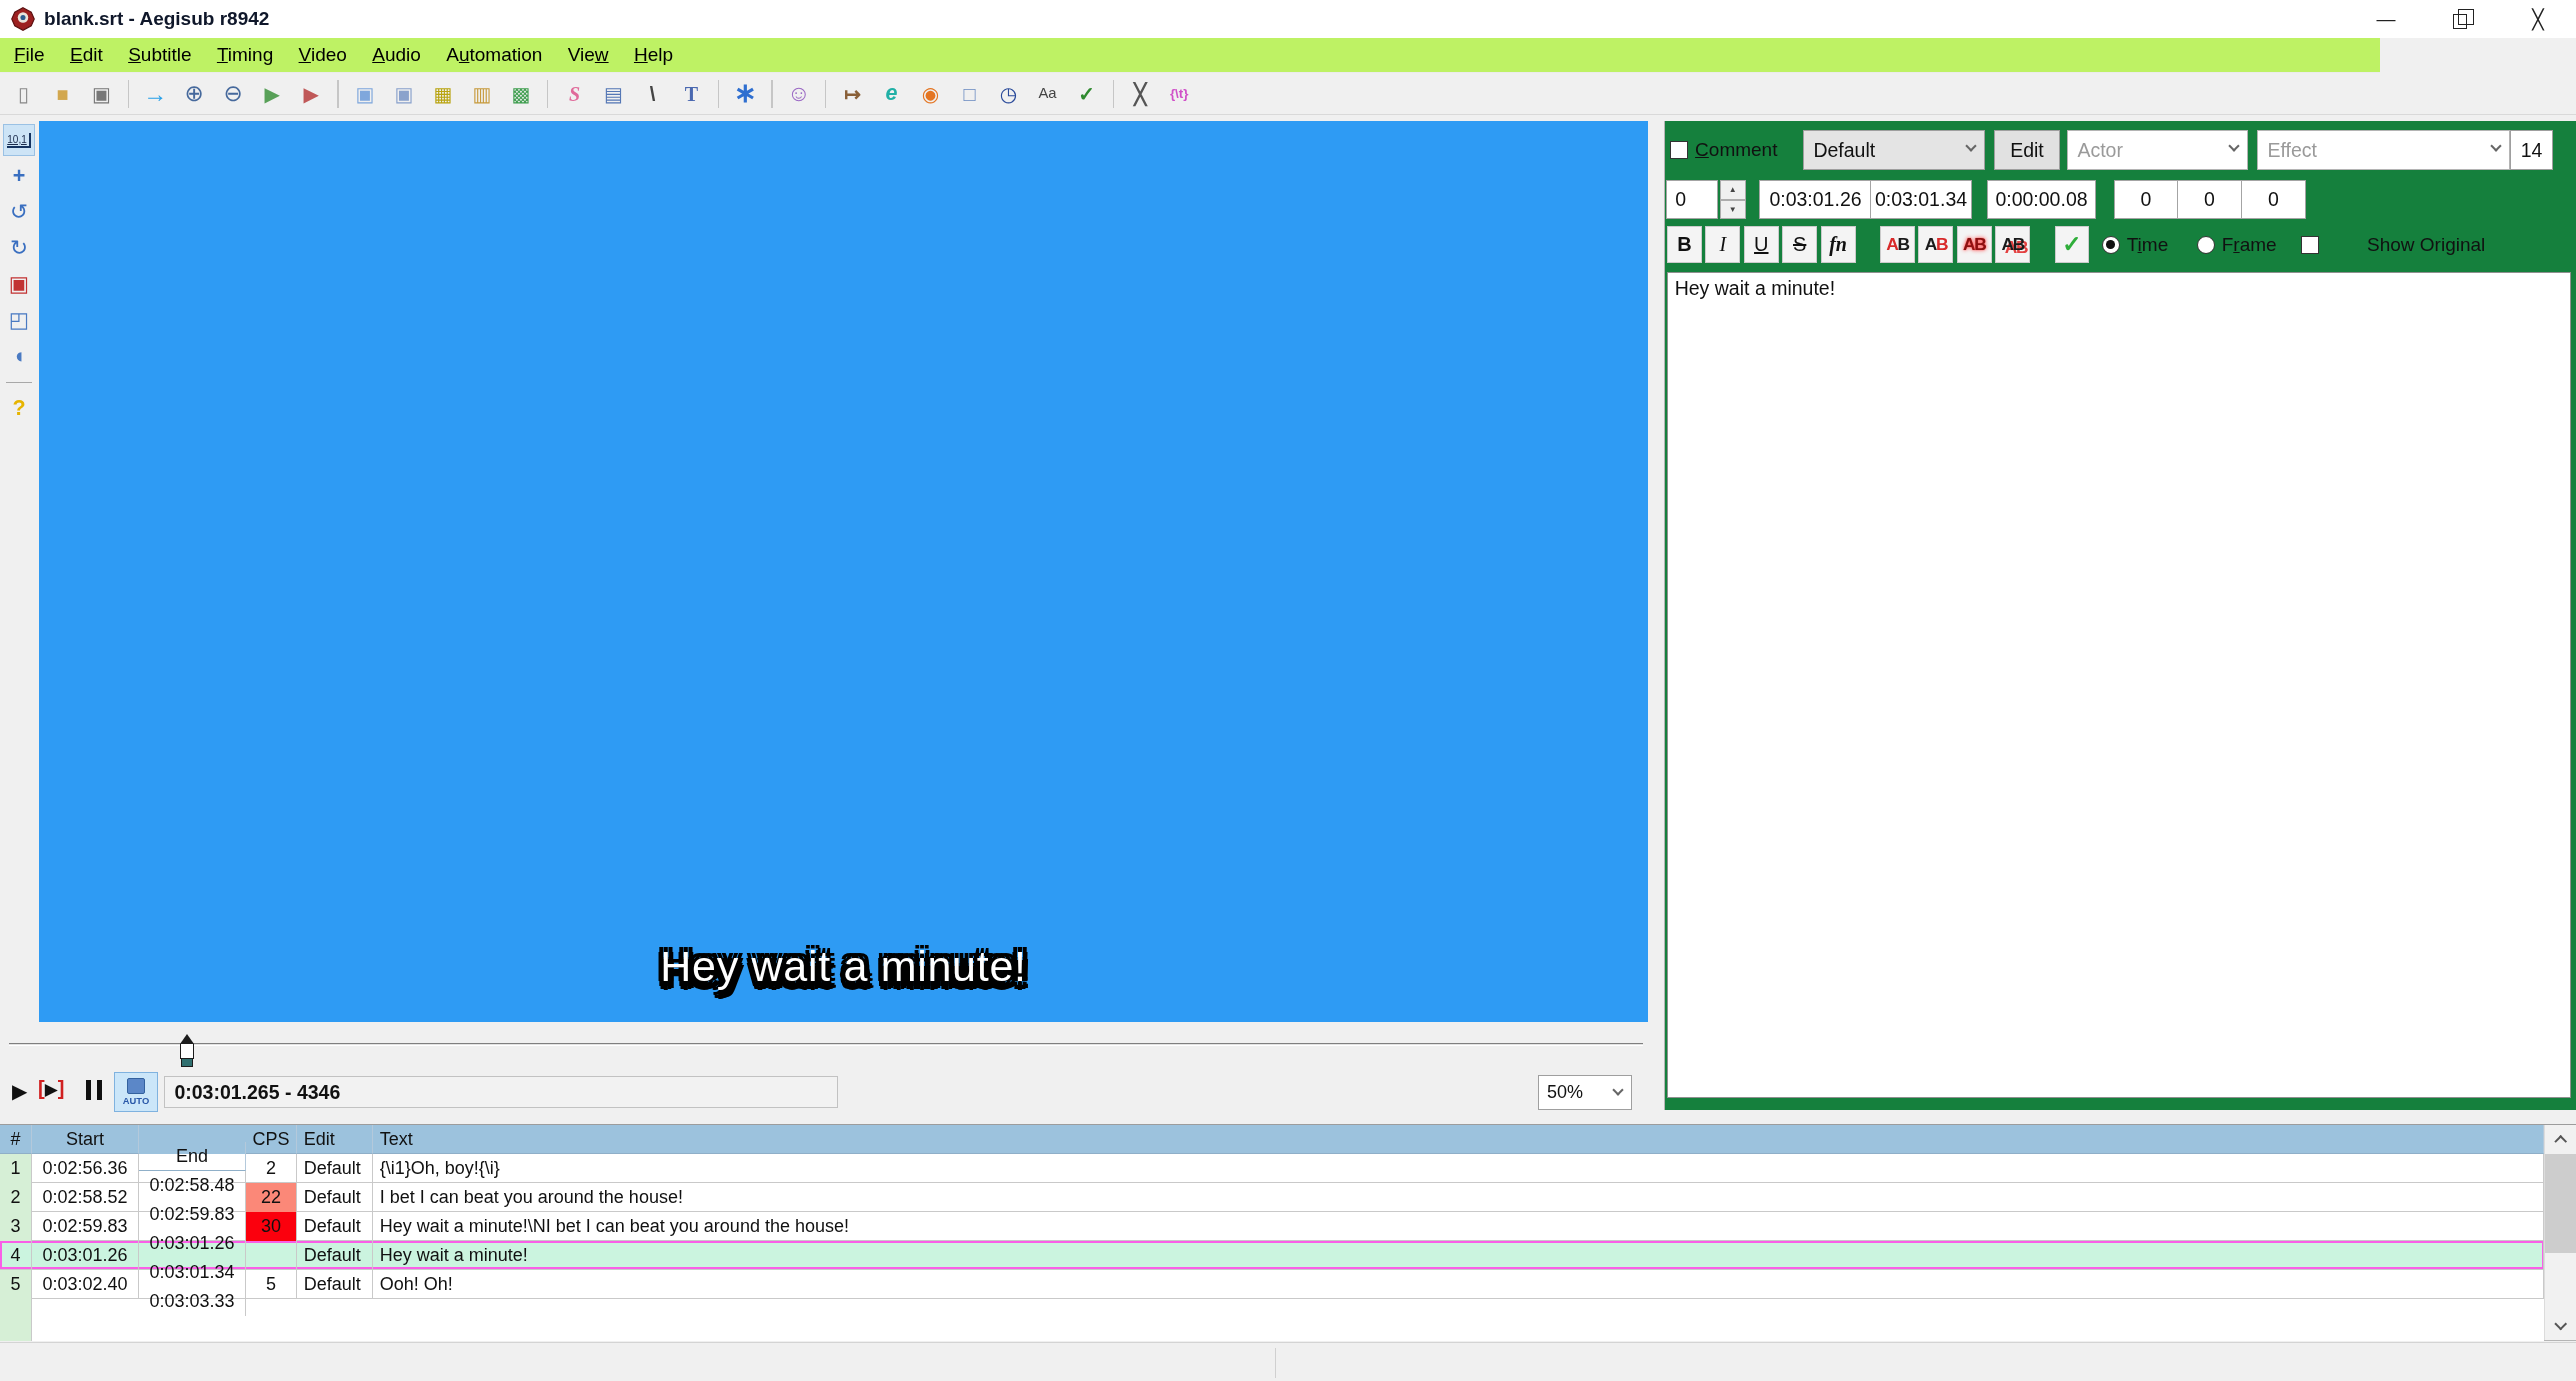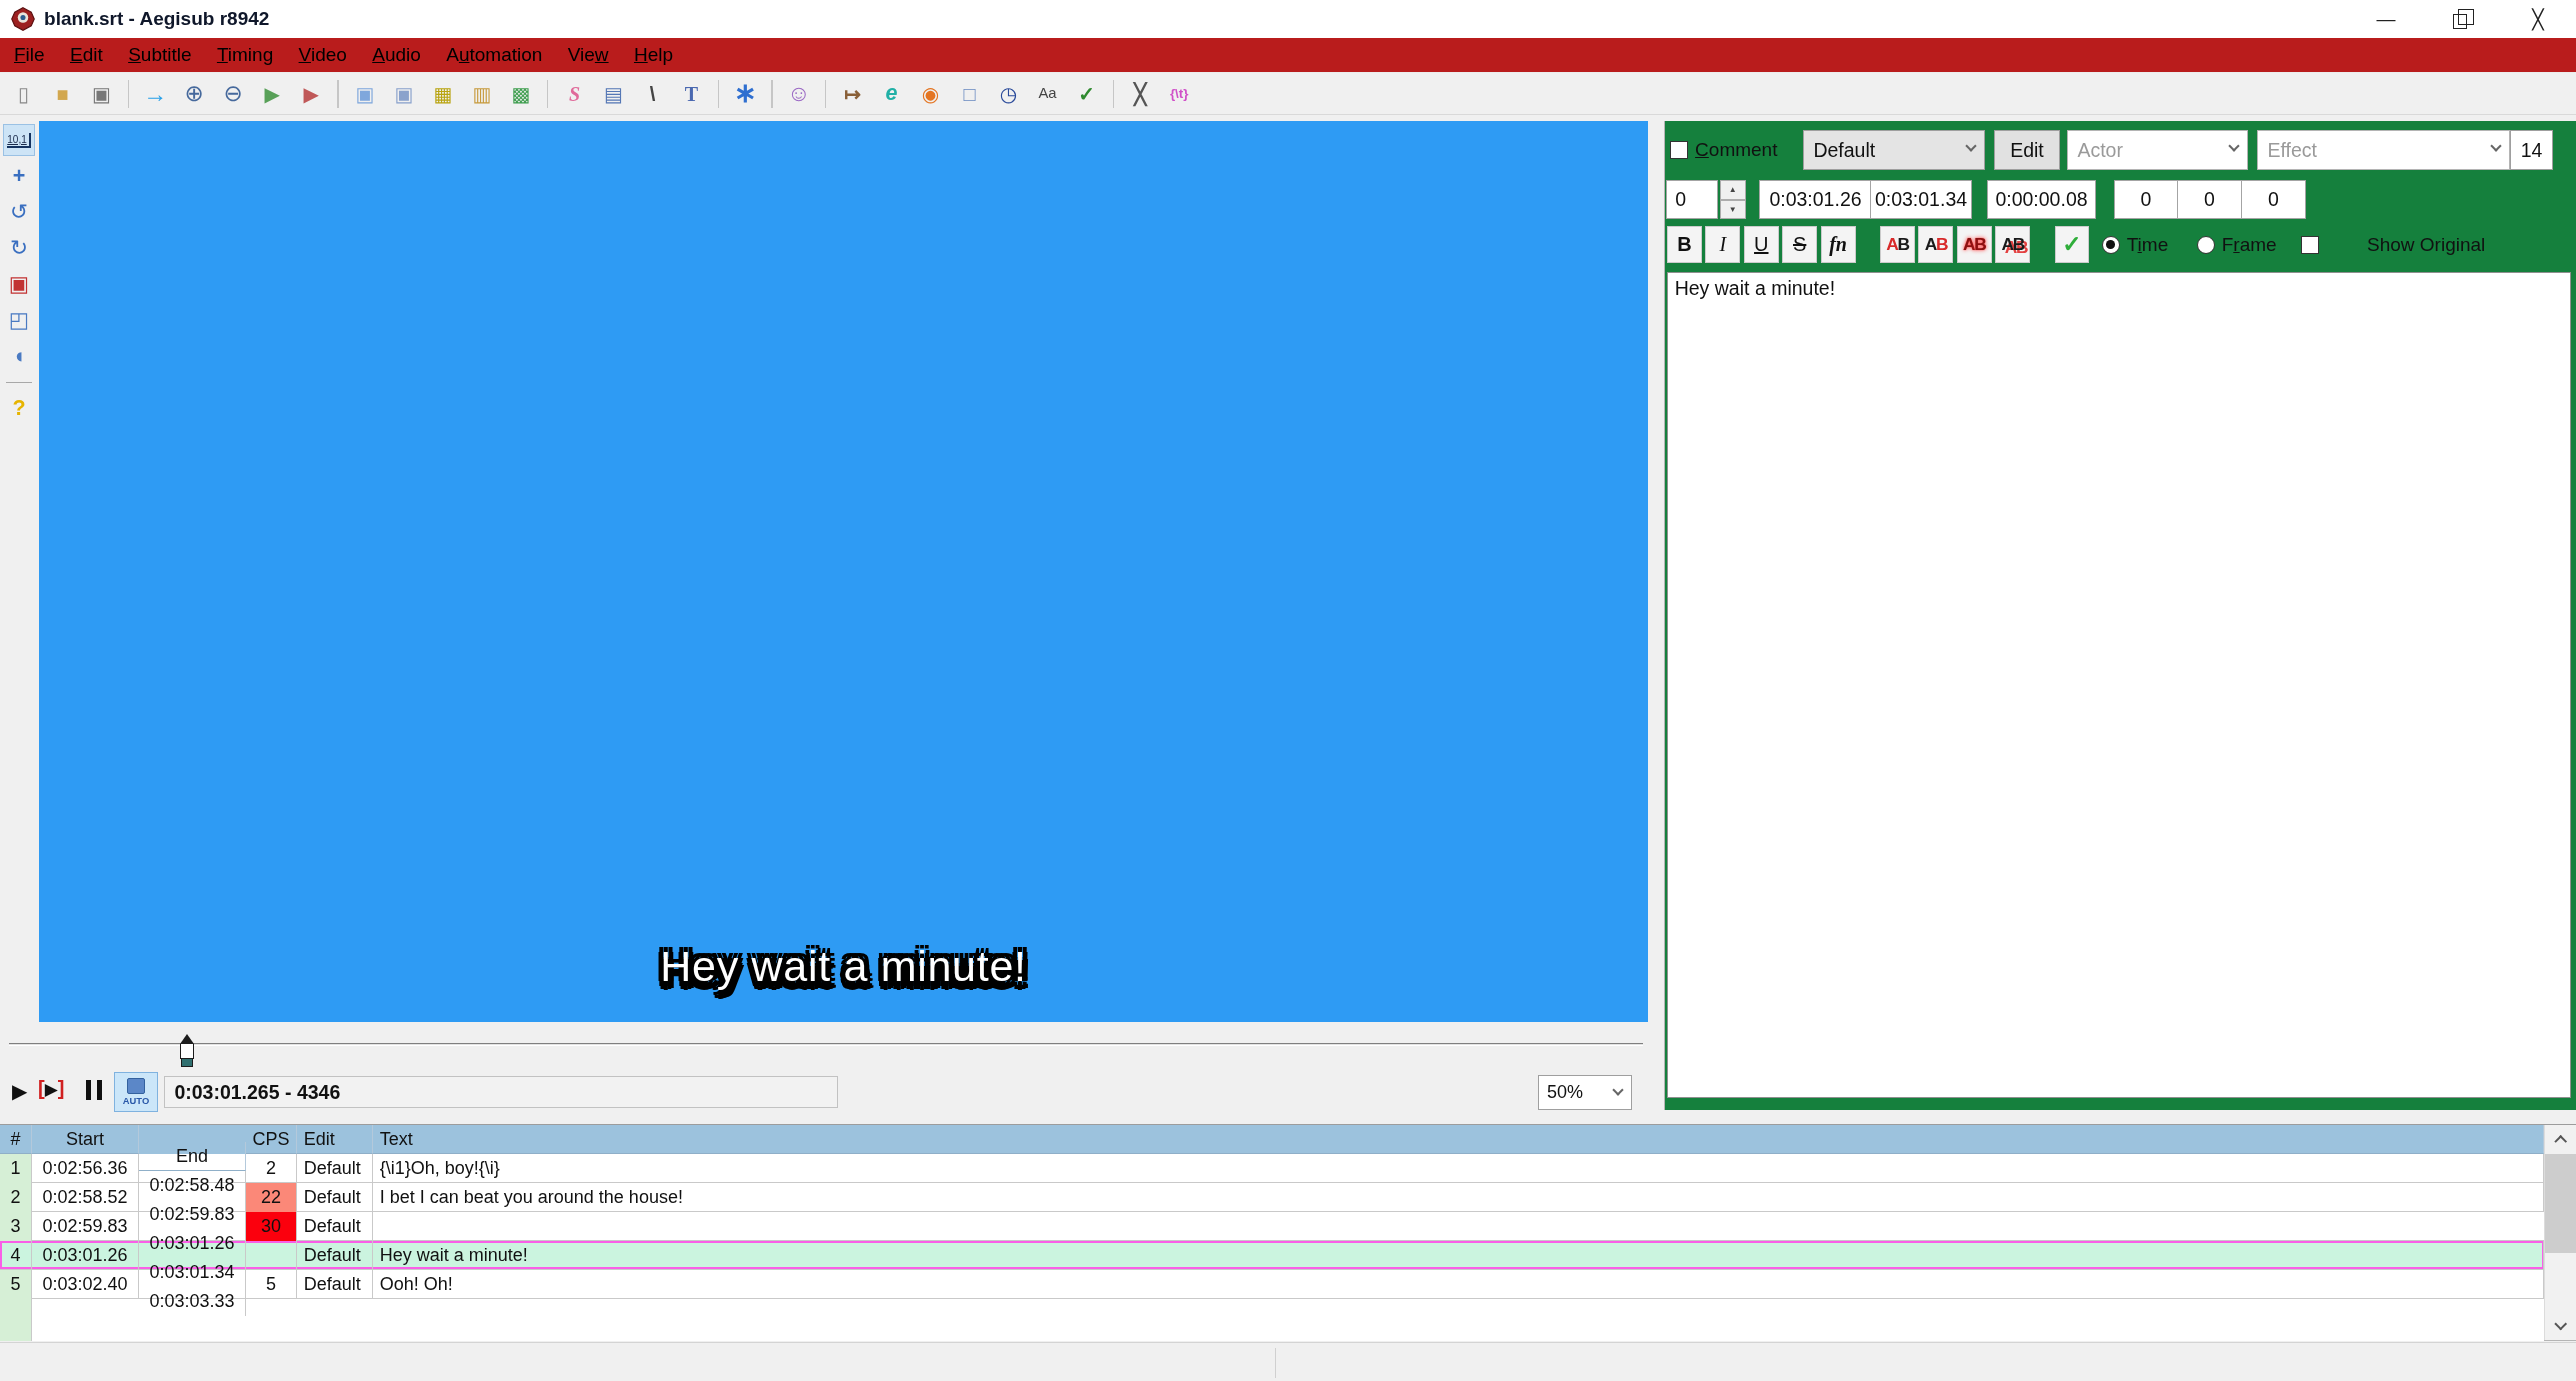--- a/index.html
+++ b/index.html
@@ -11,21 +11,21 @@
   
   .titlebar { position:absolute; left:0; top:0; width:2576px; height:38px; background:#fff; display:flex; align-items:center; }
   .app-icon { margin-left:10.7px; width:24px; height:24px; flex:0 0 auto; }
   .title-text { margin-left:9.4px; font-size:19px; color:#0f172a;font-weight:bold; }
   .win-controls { position:absolute; right:0; top:0; height:38px; display:flex; }
   .win-btn { width:76px; height:38px; display:flex; align-items:center; justify-content:center; }
   .win-glyph { font-size:19px; color:#222; }
   .restore-ico { position:relative; width:14.8px; height:14.8px; border:1.3px solid #222; background:#fff; margin-top:5.4px; margin-right:4px; z-index:0; }
   .restore-ico::before { content:''; position:absolute; top:-6.7px; left:4px; width:14.8px; height:14.8px; border:1.3px solid #222; z-index:-1; }
   
-  .menubar { position:absolute; left:0; top:38px; width:2576px; height:35px; background:#b91c1c; border-bottom:0.7px solid #ececec; display:flex; padding-left:1.3px; }
+  .menubar { position:absolute; left:0; top:38px; width:2380px; height:35px; background:#bef264; border-bottom:0.7px solid #ececec; display:flex; padding-left:1.3px; }
   .menu-item { padding:0 12.7px; line-height:34px; font-size:19px; color:#000; }
   .menu-item u { text-decoration:underline; }
   
   .toolbar { position:absolute; left:0; top:73px; width:2576px; height:42px; background:#f0f0f0; border-bottom:0.7px solid #d9d9d9; display:flex; align-items:center; padding-left:4px; }
   .tb-btn { width:31px; height:31px; margin:0 4px; display:flex; align-items:center; justify-content:center; }
   .tb-glyph { font-size:20px; line-height:1; }
   .tb-sep { width:1.3px; height:28px; background:#c6c6c6; margin:0 6.7px; }
   .serif { font-family:"Liberation Serif", serif; }
   .italic { font-style:italic; }
   .bold { font-weight:bold; }
@@ -443,20 +443,21 @@
             <div class="gcell c3" style="background: rgb(251, 136, 120);">22</div>
             <div class="gcell c4 left">Default</div>
             <div class="gcell c5 left">I bet I can beat you around the house!</div>
           </div>
           <div class="grow">
             <div class="gcell c0 numcell">3</div>
             <div class="gcell c1">0:02:59.83</div>
             <div class="gcell c2">0:03:01.26</div>
             <div class="gcell c3" style="background: rgb(251, 0, 13);">30</div>
             <div class="gcell c4 left">Default</div>
+            <div class="gcell c5 left">Hey wait a minute!\NI bet I can beat you around the house!</div>
           </div>
           <div class="grow sel">
             <div class="gcell c0 numcell">4</div>
             <div class="gcell c1">0:03:01.26</div>
             <div class="gcell c2">0:03:01.34</div>
             <div class="gcell c3"></div>
             <div class="gcell c4 left">Default</div>
             <div class="gcell c5 left">Hey wait a minute!</div>
           </div>
           <div class="grow">

